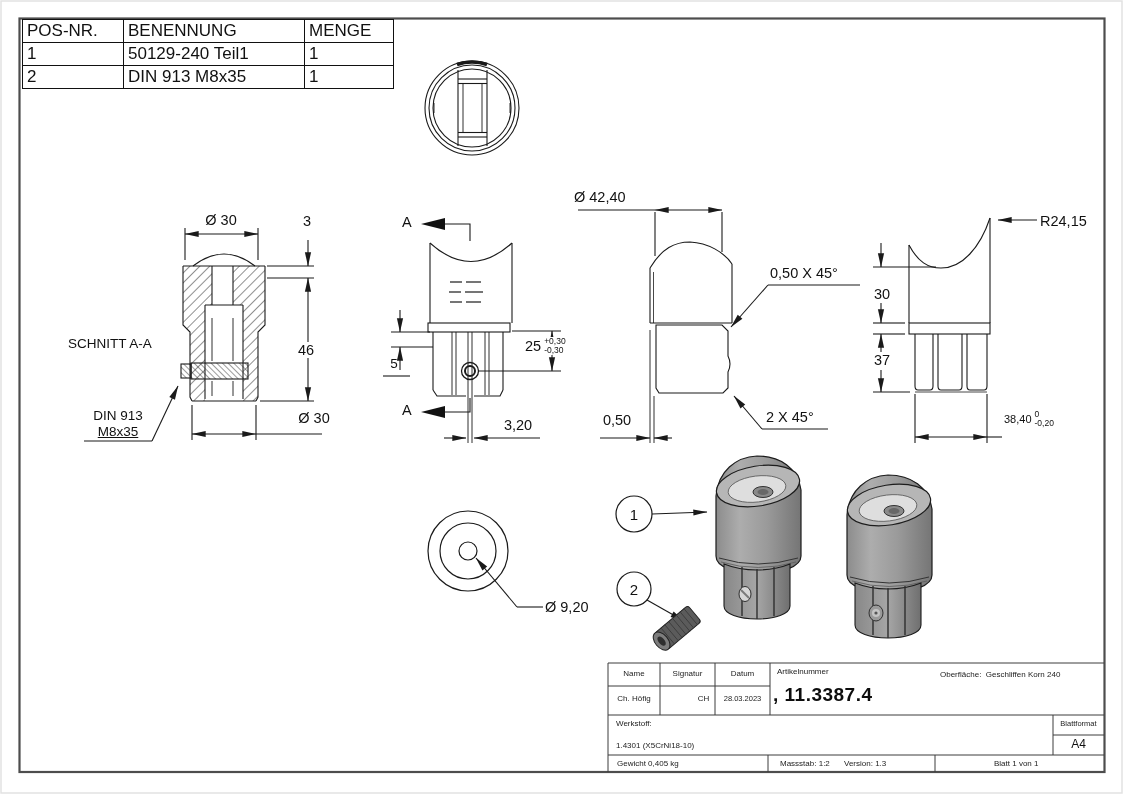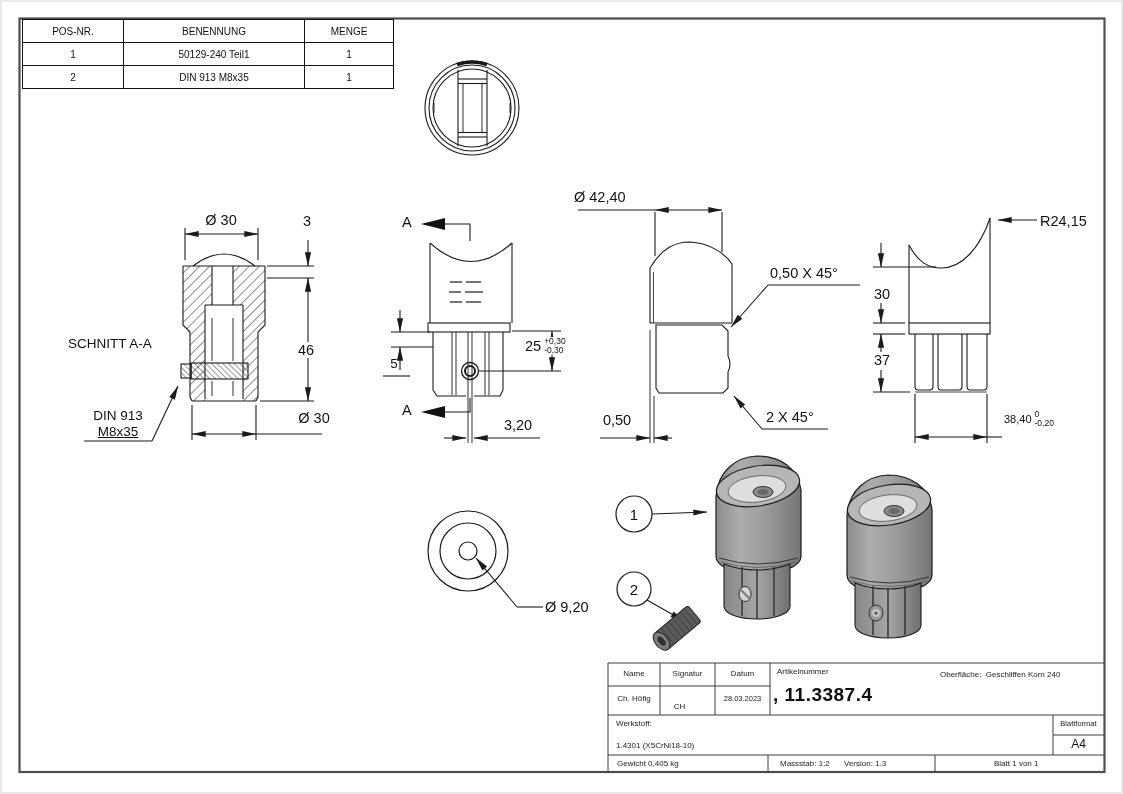--- a/index.html
+++ b/index.html
@@ -9,21 +9,21 @@
   .txt{position:absolute;white-space:nowrap;color:#111;}
   .dim{font-size:13.5px;}
   .dimL{font-size:14.5px;}
   .ctr{text-align:center;}
   .bgw{background:#fff;padding:0 2px;}
   .stack{display:inline-flex;flex-direction:column;font-size:8.5px;line-height:9px;
          vertical-align:middle;margin-left:3px;}
   .tolwrap{display:flex;align-items:center;}
   
   .ptable{position:absolute;left:22px;top:19px;border-collapse:collapse;}
-  .ptable td{border:1.6px solid #111;text-align:center;font-size:10px;
+  .ptable td{border:1.6px solid #111;text-align:left;font-size:17px;
              height:22px;padding:0 4px;color:#111;}
   .c1{width:92px}.c2{width:172px}.c3{width:80px}
   
   .tb{font-size:8px;color:#222;}
   .tbc{text-align:center;}
   .artnr{font-size:19px;font-weight:bold;letter-spacing:.5px;color:#0d0d0d;}
   .a4{font-size:12px;color:#111;}
   .balloon{font-size:15px;}
 </style>
 </head>
@@ -338,21 +338,21 @@
 </div>
 <div class="txt dimL" style="left:545px;top:599px;">Ø 9,20</div>
 
 <div class="txt balloon ctr" style="left:616px;top:506px;width:36px;">1</div>
 <div class="txt balloon ctr" style="left:616px;top:581px;width:36px;">2</div>
 
 <div class="txt tb tbc" style="left:608px;top:669px;width:52px;">Name</div>
 <div class="txt tb tbc" style="left:660px;top:669px;width:55px;">Signatur</div>
 <div class="txt tb tbc" style="left:715px;top:669px;width:55px;">Datum</div>
 <div class="txt tb tbc" style="left:608px;top:694px;width:52px;">Ch. Höfig</div>
-<div class="txt tb tbc" style="left:656px;top:694px;width:47px;margin-top:8px;">CH</div>
+<div class="txt tb tbc" style="left:680px;top:694px;width:47px;">CH</div>
 <div class="txt tb tbc" style="left:715px;top:694px;width:55px;font-size:7.5px;">28.03.2023</div>
 <div class="txt tb" style="left:777px;top:667px;">Artikelnummer</div>
 <div class="txt artnr" style="left:773px;top:684px;">, 11.3387.4</div>
 <div class="txt tb" style="left:940px;top:670px;">
   <span>Oberfläche:</span>&nbsp;
   <span>Geschliffen Korn 240</span>
 </div>
 <div class="txt tb" style="left:616px;top:719px;text-align:center;">Werkstoff:</div>
 <div class="txt tb" style="left:616px;top:741px;">1.4301 (X5CrNi18-10)</div>
 <div class="txt tb tbc" style="left:1053px;top:719px;width:51px;font-size:7.5px;">Blattformat</div>

